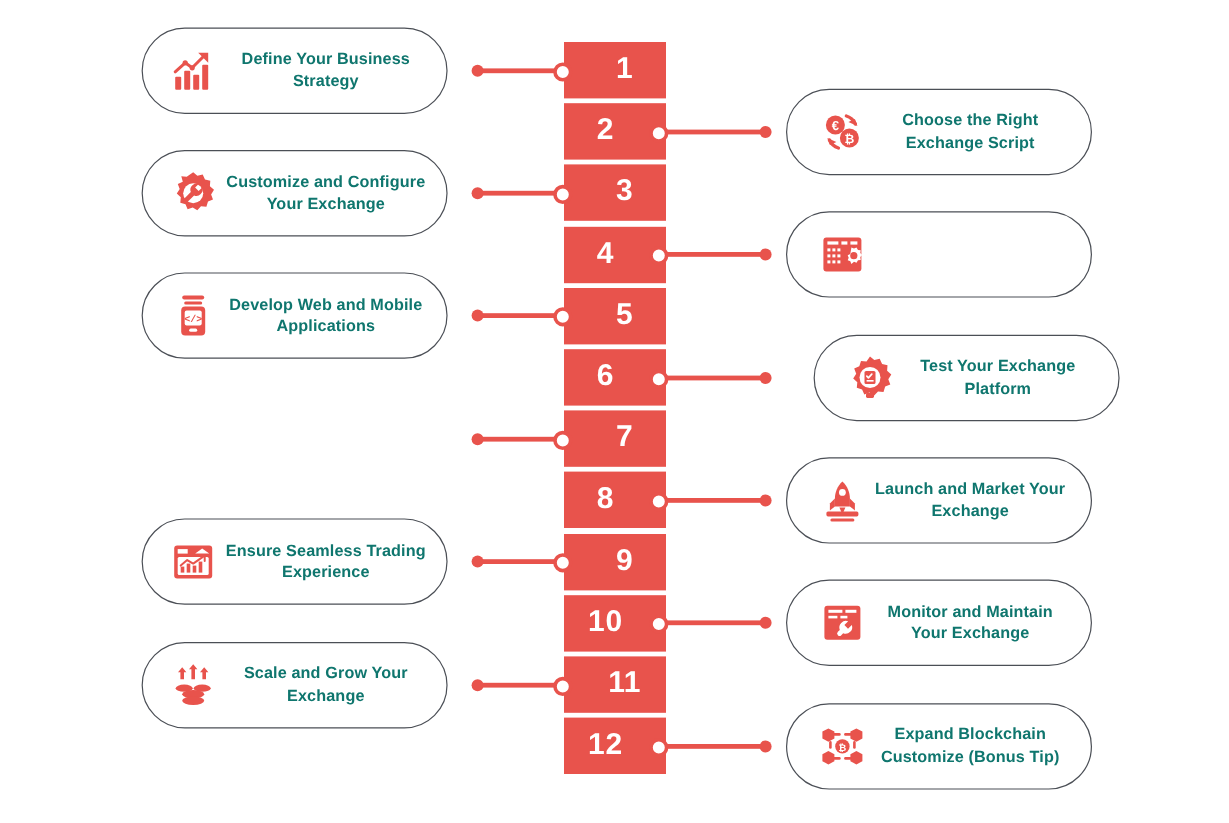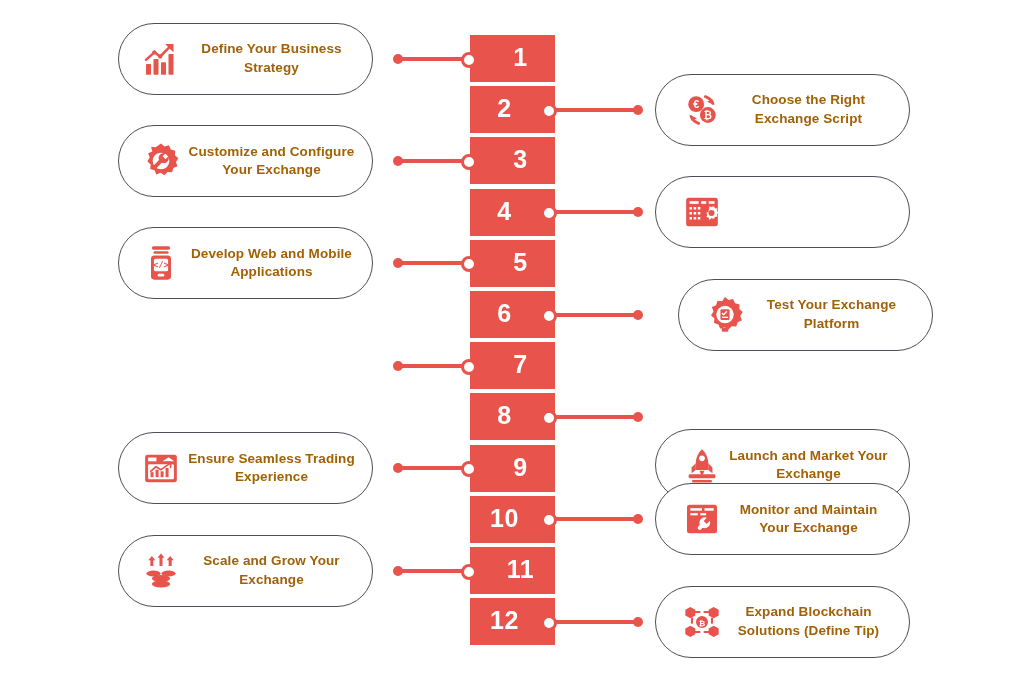--- a/index.html
+++ b/index.html
@@ -44,21 +44,21 @@
     border:1.4px solid #4b4f56;border-radius:36px;background:#ffffff;
     display:flex;align-items:center;box-sizing:border-box;
   }
   .card .ico{
     width:48px;min-width:48px;height:48px;
     display:flex;align-items:center;justify-content:center;
   }
   .card .ico svg{display:block;}
   .card .label{
     flex:1;text-align:center;
-    color:#a16207;font-size:13.5px;font-weight:700;line-height:1.35;
+    color:#0f766e;font-size:13.5px;font-weight:700;line-height:1.35;
     padding-right:14px;letter-spacing:.1px;
   }
   .card.left  .ico{margin-left:18px;}
   .card.right .ico{margin-left:22px;}
   .card.right .label{padding-right:18px;}
 </style>
 </head>
 <body>
 
 <div id="stage">
@@ -208,21 +208,21 @@
       <span class="dot" style="left: 0px;"></span>
     </div>
     <div class="bar right-anchored" style="top: 393.4px;">
       <span class="num">8</span>
     </div>
     <div class="conn" style="top: 407.9px; left: 541px; width: 102px;">
       <span class="line" style="left: 8px; width: 90px;"></span>
       <span class="ring" style="left: 0px;"></span>
       <span class="dot" style="left: 92px;"></span>
     </div>
-    <div class="card right" style="top: 380.9px; left: 655px; margin-top: 48px;">
+    <div class="card right" style="top: 380.9px; left: 655px;">
       <div class="ico">
     <svg width="40" height="40" viewBox="0 0 48 48" fill="#e8534c">
       <path d="M24 5c5 4.5 7.5 11 7.5 17v8h-15v-8C16.5 16 19 9.5 24 5z"></path>
       <circle cx="24" cy="16" r="3.4" fill="#fff"></circle>
       <path d="M16.5 22l-5 5v7l5-4z"></path>
       <path d="M31.5 22l5 5v7l-5-4z"></path>
       <path d="M21 31h6l-3 7z"></path>
       <rect x="8" y="35" width="32" height="5" rx="1.6"></rect>
       <rect x="12" y="42" width="24" height="3" rx="1.5"></rect>
     </svg>
@@ -321,15 +321,15 @@
       <g stroke="#e8534c" stroke-width="2.6" stroke-linecap="round">
         <line x1="16" y1="12" x2="21" y2="12"></line>
         <line x1="27" y1="12" x2="32" y2="12"></line>
         <line x1="16" y1="36" x2="21" y2="36"></line>
         <line x1="27" y1="36" x2="32" y2="36"></line>
         <line x1="12" y1="20" x2="12" y2="25"></line>
         <line x1="36" y1="20" x2="36" y2="25"></line>
       </g>
     </svg>
       </div>
-      <div class="label">Expand Blockchain Solutions (Define Tip)</div>
+      <div class="label">Expand Blockchain Customize (Bonus Tip)</div>
     </div>
   </div>
 
 </body></html>

